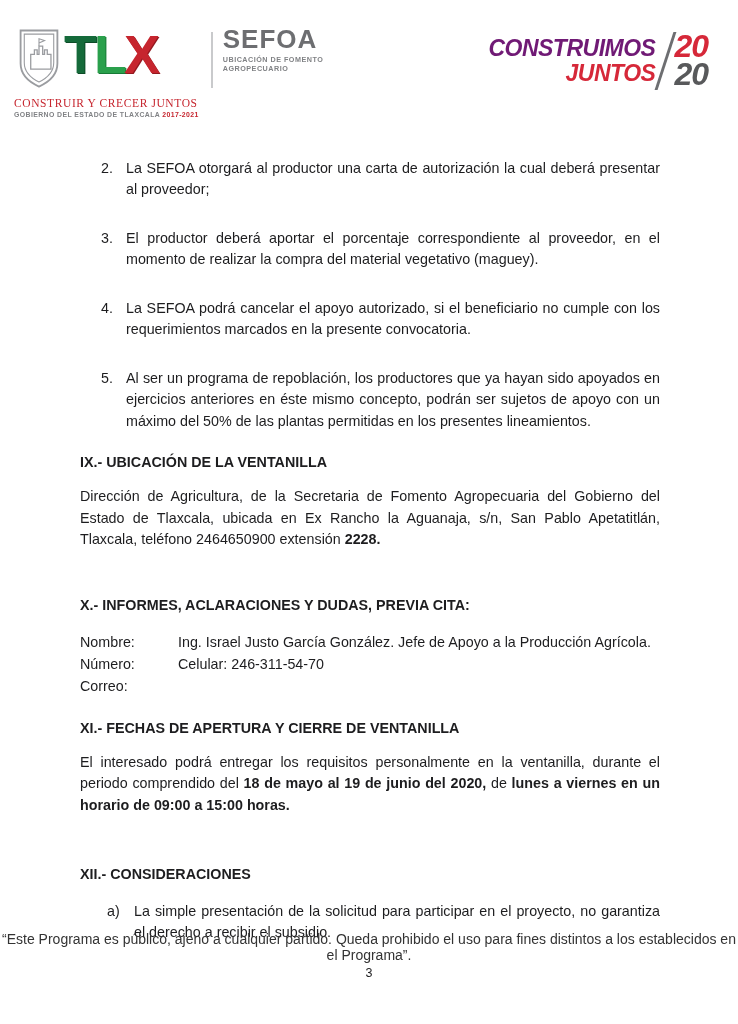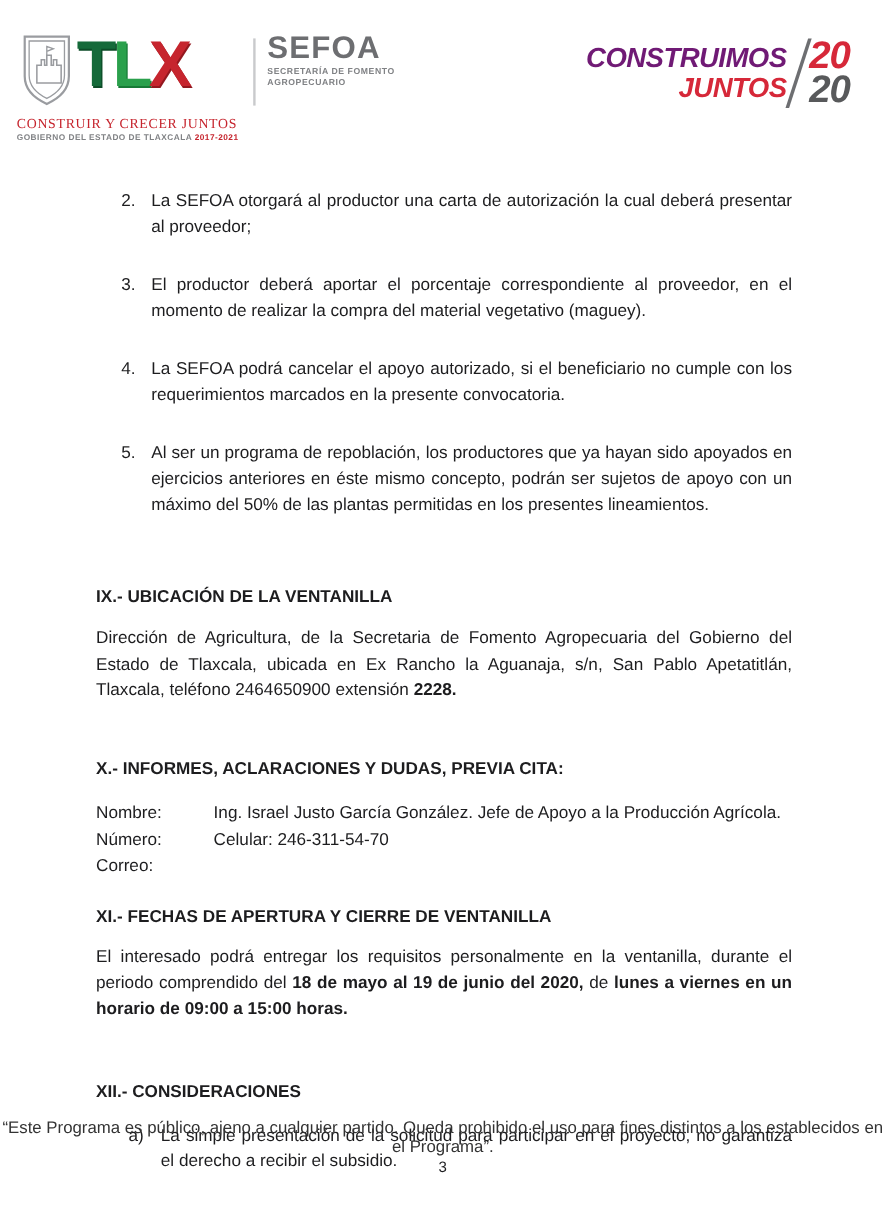--- a/index.html
+++ b/index.html
@@ -86,21 +86,21 @@
   .campaign-n-top{color:#d62839;}
   .campaign-n-bot{color:#58595b;display:block;}
   
   .content{padding:0 78px 0 80px;margin-top:40px;font-size:14.3px;line-height:1.5;}
   .num-list{margin:0;}
   .num-item{display:flex;margin-bottom:27px;}
   .num-item:last-child{margin-bottom:0;}
   .num-marker{width:25px;flex:0 0 25px;margin-left:21px;text-align:left;}
   .num-text{flex:1;text-align:justify;}
   .section-heading{font-weight:bold;margin:0;}
-  .h-ix{margin-top:56px;}
+  .h-ix{margin-top:20px;}
   .h-x{margin-top:44px;}
   .h-xi{margin-top:20px;}
   .h-xii{margin-top:48px;}
   .para{margin:13px 0 0 0;text-align:justify;}
   .contacts{margin-top:15px;}
   .contact-row{display:flex;line-height:1.55;}
   .contact-label{width:98px;flex:0 0 98px;}
   .contact-value{flex:1;}
   .letter-list{margin-top:15px;}
   .letter-item{display:flex;}
@@ -136,21 +136,21 @@
         </div>
         <div class="tlx-motto">CONSTRUIR Y CRECER JUNTOS</div>
         <div class="tlx-gov"><span>GOBIERNO DEL ESTADO DE TLAXCALA </span><span class="years">2017-2021</span></div>
       </div>
 
       <div class="brand-divider"></div>
 
       <div class="sefoa-block">
         <div class="sefoa-name">SEFOA</div>
         <div class="sefoa-sub">
-          <div>SECRETARÍA DE FOMENTO</div>
+          <div>UBICACIÓN DE FOMENTO</div>
           <div>AGROPECUARIO</div>
         </div>
       </div>
     </div>
 
     <div class="campaign">
       <div class="campaign-words">
         <div class="campaign-w1">CONSTRUIMOS</div>
         <div class="campaign-w2">JUNTOS</div>
       </div>

